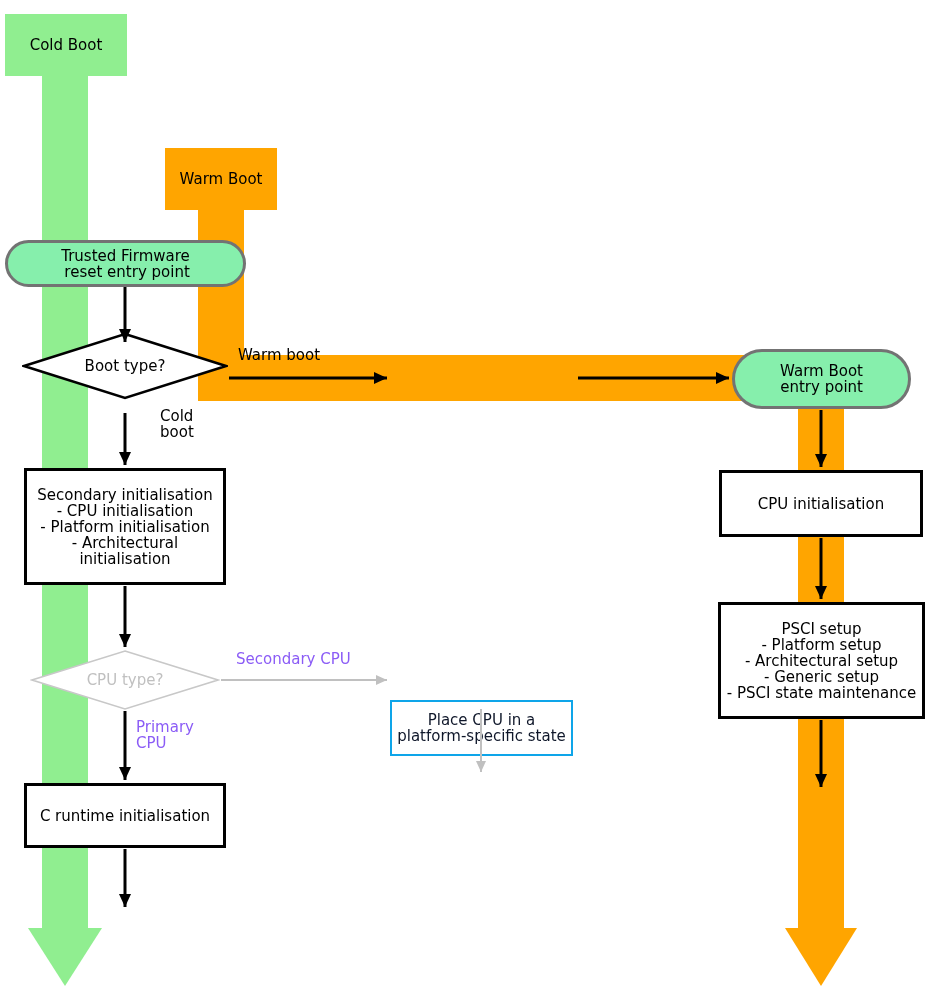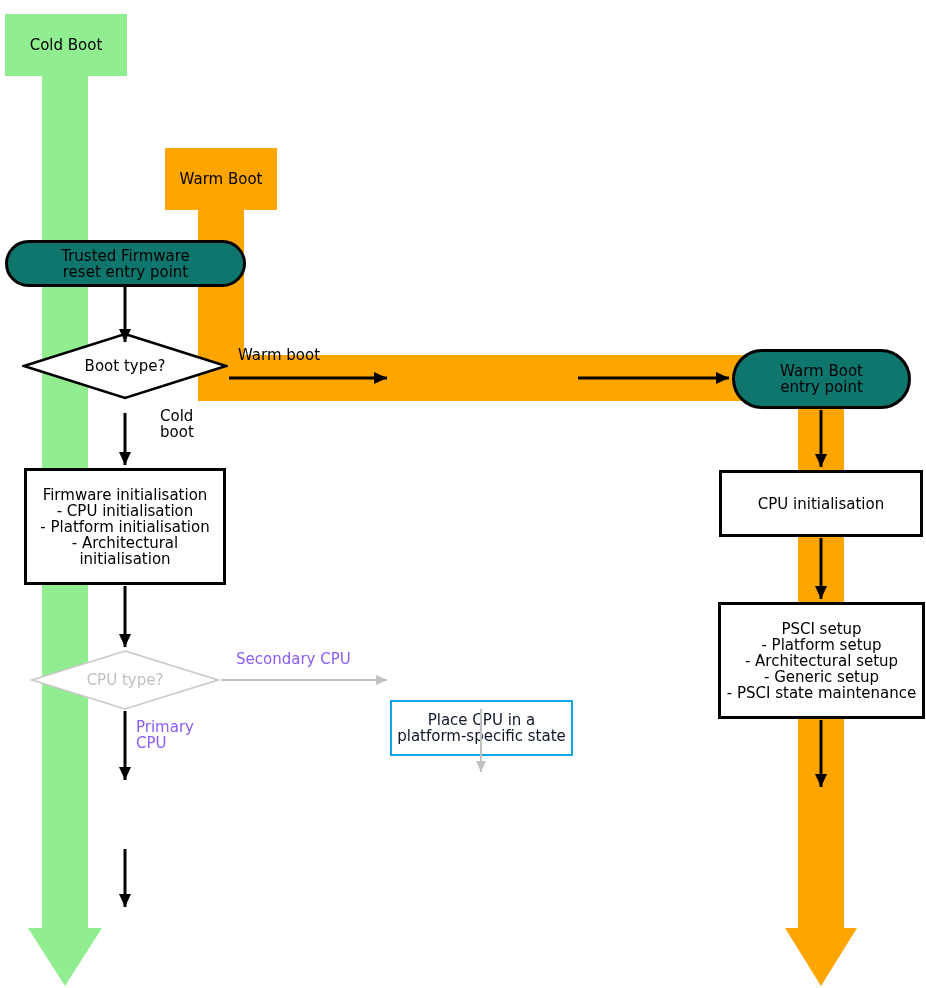--- a/index.html
+++ b/index.html
@@ -44,22 +44,23 @@
     text-align: center;
     line-height: 16px;
   }
   .node-text { white-space: pre-line; }
 
   .rect-node {
     background: #ffffff;
     border: 3px solid #000000;
   }
   .stadium {
-    background: #0f766e;
-    border: 3px solid #000000;
+    background: #86efac;
+    border: 3px solid #737373;
+    text-align: right;
   }
   .diamond { background: transparent; }
   .diamond svg {
     position: absolute;
     left: 0; top: 0;
     width: 100%; height: 100%;
   }
   .diamond .node-text { position: relative; }
   .diamond polygon {
     fill: #ffffff;
@@ -118,21 +119,21 @@
     <span class="node-text">Boot type?</span>
   </div>
 
 
   <div class="node stadium" style="left:732px; top:349px; width:173px; height:54px; border-radius:30px;">
     <span class="node-text">Warm Boot
 entry point</span>
   </div>
 
   <div class="node rect-node" style="left:24px; top:468px; width:196px; height:111px;">
-    <span class="node-text">Firmware initialisation
+    <span class="node-text">Secondary initialisation
 - CPU initialisation
 - Platform initialisation
 - Architectural initialisation</span>
   </div>
 
   <div class="node rect-node" style="left:718px; top:602px; width:201px; height:111px;">
     <span class="node-text">PSCI setup
 - Platform setup
 - Architectural setup
 - Generic setup
@@ -148,20 +149,23 @@
       <polygon points="95,1 188,30 95,59 2,30"></polygon>
     </svg>
     <span class="node-text">CPU type?</span>
   </div>
 
   <div class="node rect-node grey-node" style="left:390px; top:652px; width:179px; height:52px;">
     <span class="node-text">Place CPU in a
 platform-specific state</span>
   </div>
 
+  <div class="node rect-node" style="left:24px; top:783px; width:196px; height:59px;">
+    <span class="node-text">C runtime initialisation</span>
+  </div>
 
   <svg class="layer arrows">
     <defs>
       <marker id="ah-black" markerUnits="userSpaceOnUse" markerWidth="14" markerHeight="12" refX="13" refY="6" orient="auto">
         <path d="M0,0 L13,6 L0,12 Z" fill="#000000"></path>
       </marker>
       <marker id="ah-grey" markerUnits="userSpaceOnUse" markerWidth="12" markerHeight="10" refX="11" refY="5" orient="auto">
         <path d="M0,0 L11,5 L0,10 Z" fill="#c0c0c0"></path>
       </marker>
     </defs>

